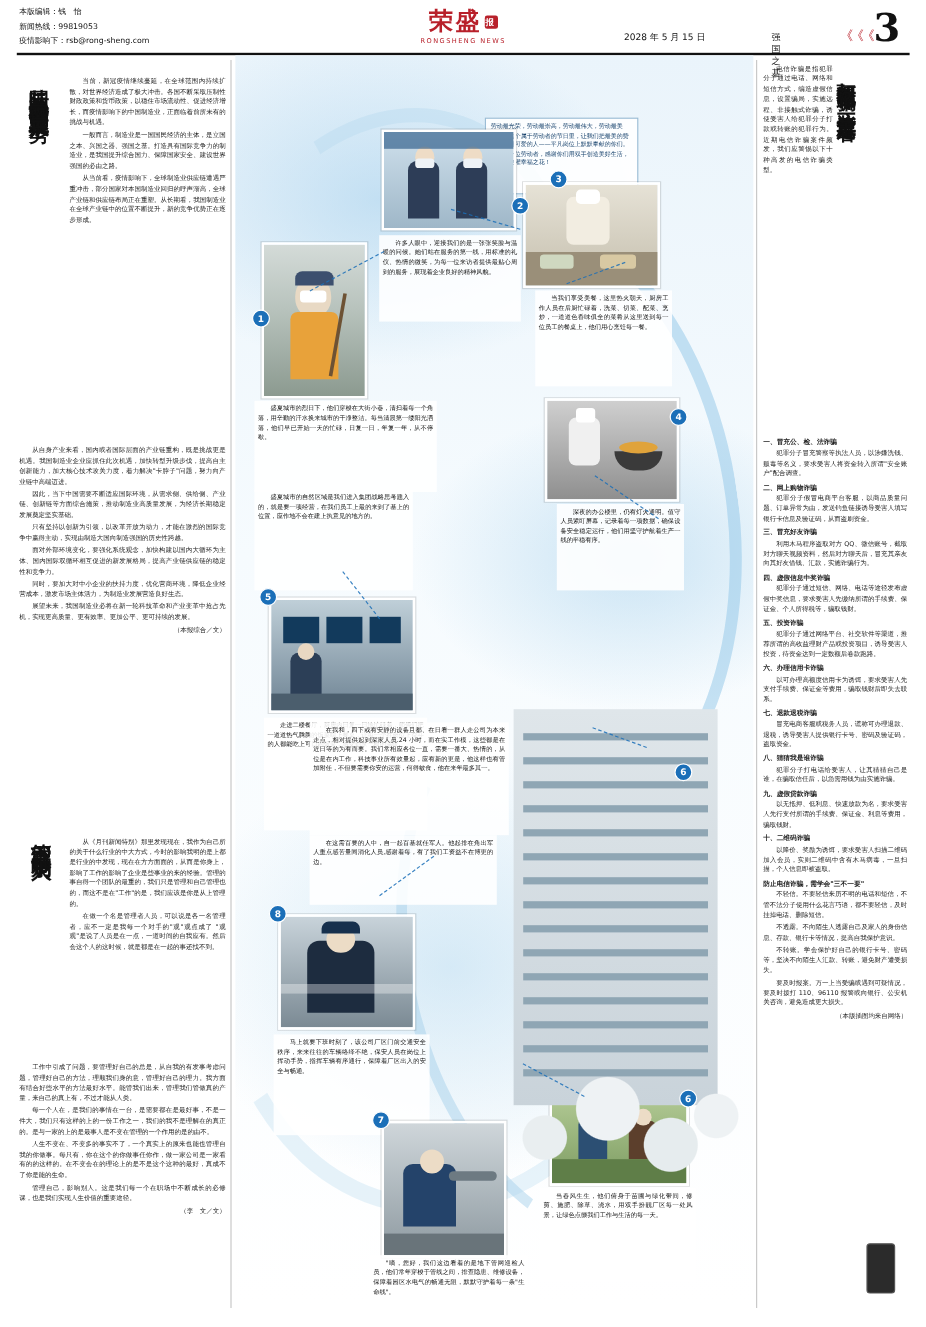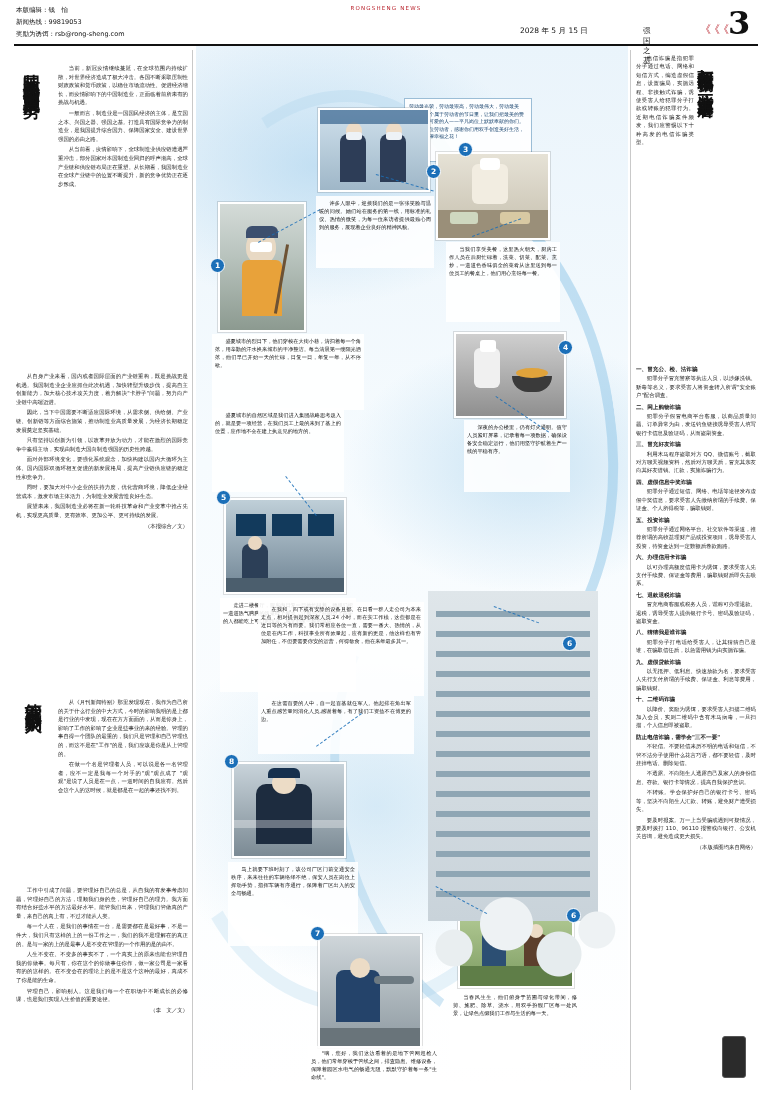--- a/index.html
+++ b/index.html
@@ -115,23 +115,24 @@
 </style>
 </head>
 <body>
 
 <div class="page">
 
   <div class="masthead">
     <div class="mh-left">
       <div>本版编辑：钱　怡</div>
       <div>新闻热线：99819053</div>
-      <div>奖励为诱饵：rsb@rong-sheng.com</div>
+      <div>疫情影响下：rsb@rong-sheng.com</div>
     </div>
     <div class="mh-logo">
+      <div class="cn"><span>荣盛</span><span class="mh-seal">报</span></div>
       <div class="en">RONGSHENG NEWS</div>
     </div>
     <div class="mh-date">2028 年 5 月 15 日</div>
     <div class="mh-sect">强国之基</div>
     <div class="mh-chev">《《《</div>
     <div class="mh-num">3</div>
     <div class="mh-rule"></div>
   </div>
 
   <div class="sepv" style="left:192px;"></div>

